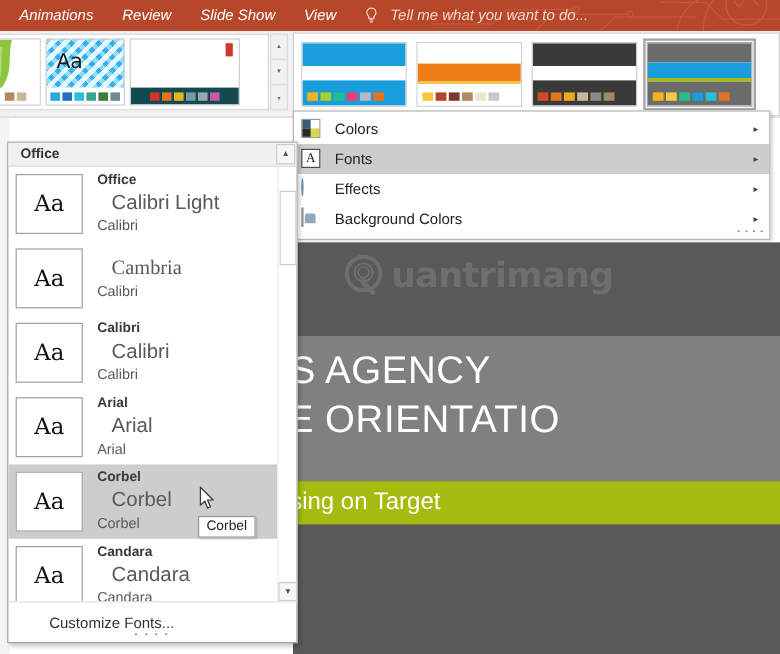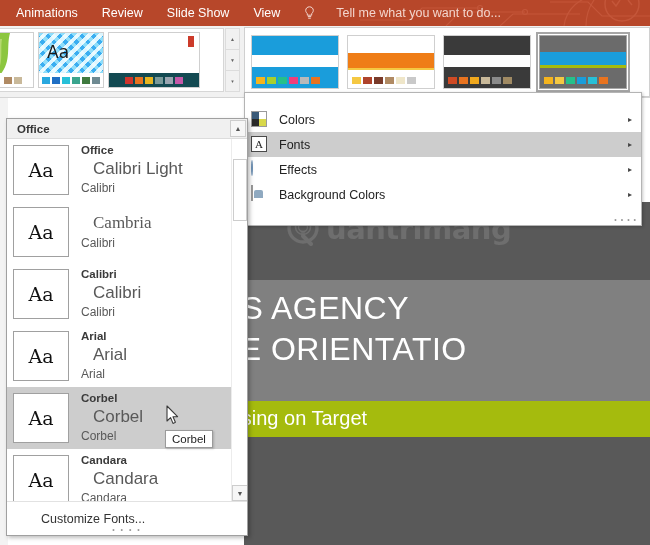--- a/index.html
+++ b/index.html
@@ -9,32 +9,33 @@
     overflow: hidden;
     background: #ffffff;
   }
   #app { position: relative; width: 650px; height: 545px; }
 
   
   .tabbar {
     position: absolute; left: 0; top: 0; width: 650px; height: 26px;
     background: #b7472a;
     overflow: hidden;
+    font-style: italic;
   }
   .circuit { position: absolute; right: 0; top: 0; width: 300px; height: 26px; opacity: .55; }
   .tabs {
     position: relative; height: 26px; display: flex; align-items: center;
     padding-left: 4px; gap: 0px;
   }
   .tab {
     color: #ffffff; font-size: 12.5px; padding: 0 12px; line-height: 26px;
     white-space: nowrap; cursor: default;
   }
   .tellme {
-    display: flex; align-items: center; gap: 21px; margin-left: 12px;
+    display: flex; align-items: center; gap: 10px; margin-left: 12px;
     color: #f3d6ce; font-size: 12.5px; white-space: nowrap;
   }
   .bulb-ico { width: 11px; height: 14px; display: block; }
 
   
   .ribbon {
     position: absolute; left: 0; top: 26px; width: 650px; height: 72px;
     background: #f1f1f1; border-bottom: 1px solid #d4d4d4;
   }
 
@@ -76,23 +77,23 @@
     width: 88px; height: 54px; border: 1px solid #cfcfcf; position: relative;
     overflow: hidden; flex: none; background: #fff;
   }
   .variant.selected { outline: 2px solid #a6a6a6; outline-offset: 1px; border-color: #a6a6a6; }
   .v-band { position: absolute; left: 0; right: 0; }
   .v-sw-row { position: absolute; left: 4px; bottom: 4px; display: flex; gap: 2px; }
   .v-sw { width: 9px; height: 7px; }
 
   
   .theme-menu {
-    position: absolute; left: 244px; top: 92px; width: 398px; height: 134px;
+    position: absolute; left: 244px; top: 92px; width: 398px; height: 108px;
     background: #ffffff; border: 1px solid #b4b4b4; box-shadow: 1px 1px 3px rgba(0,0,0,.22);
-    padding-top: 14px;
+    padding-top: 2px;
   }
   .tm-item {
     height: 25px; display: flex; align-items: center; padding-left: 6px;
     font-size: 12.5px; color: #222; position: relative;
   }
   .tm-item.hover { background: #cdcdcd; }
   .tm-ico { width: 18px; height: 18px; margin-right: 10px; flex: none; position: relative; }
   .tm-arrow { position: absolute; right: 9px; font-size: 8px; color: #444; }
   .tm-grip { position: absolute; right: 4px; bottom: 2px; font-size: 7px; color: #9a9a9a; letter-spacing: 1px; }
 

